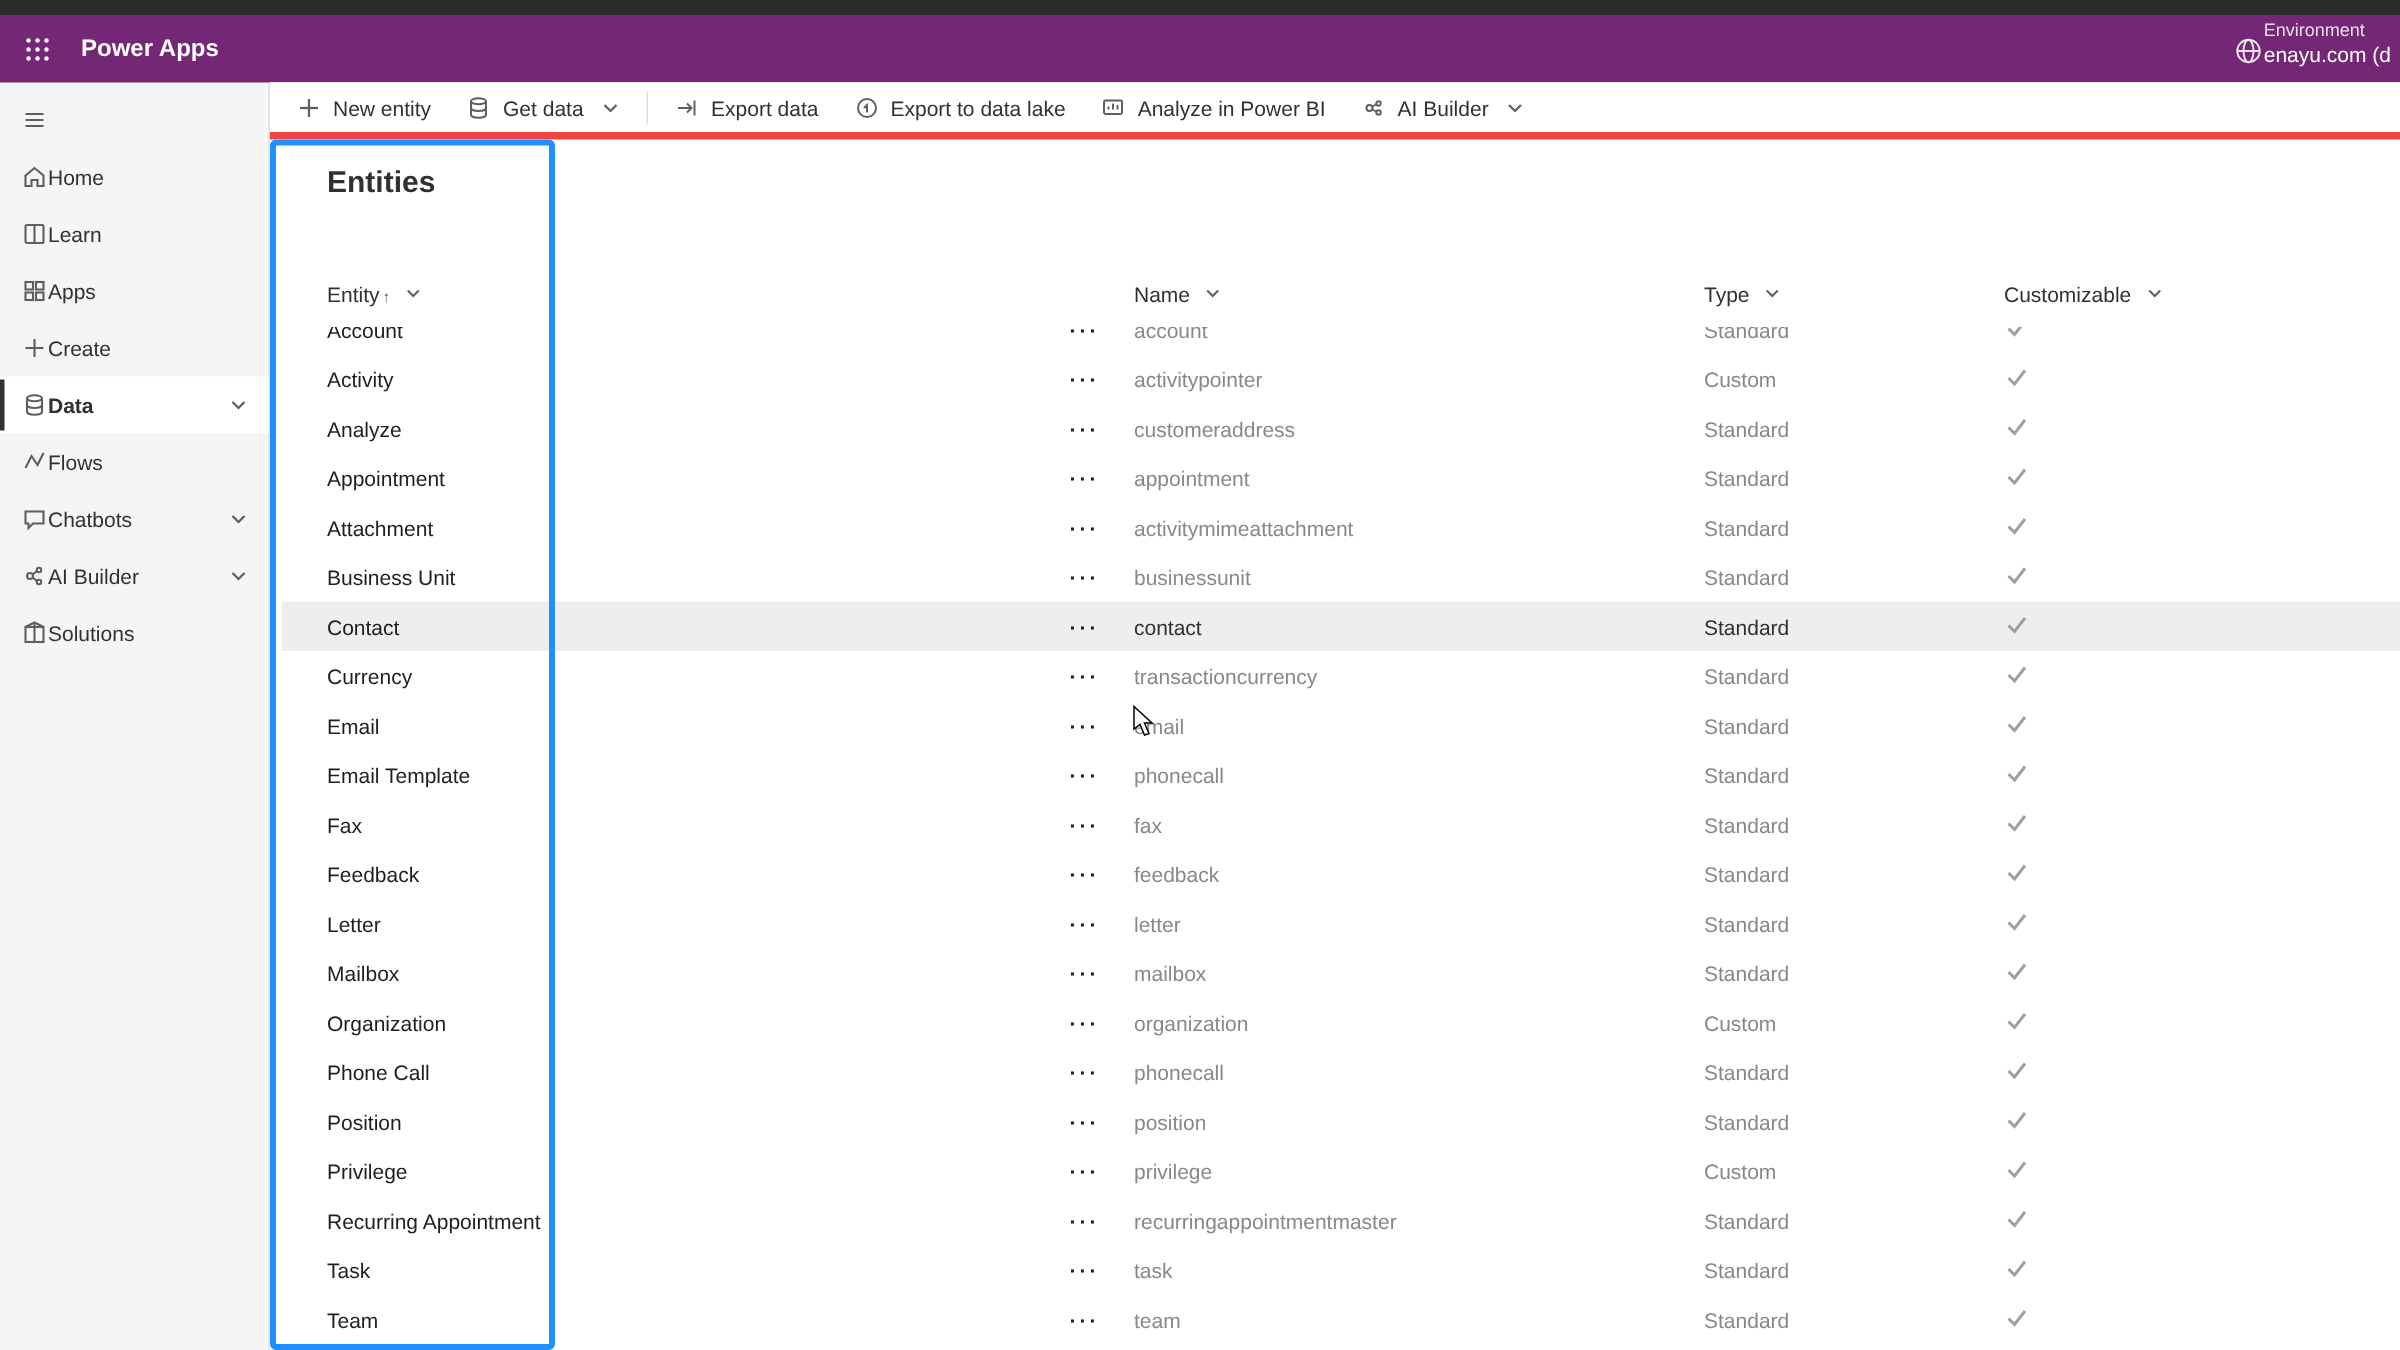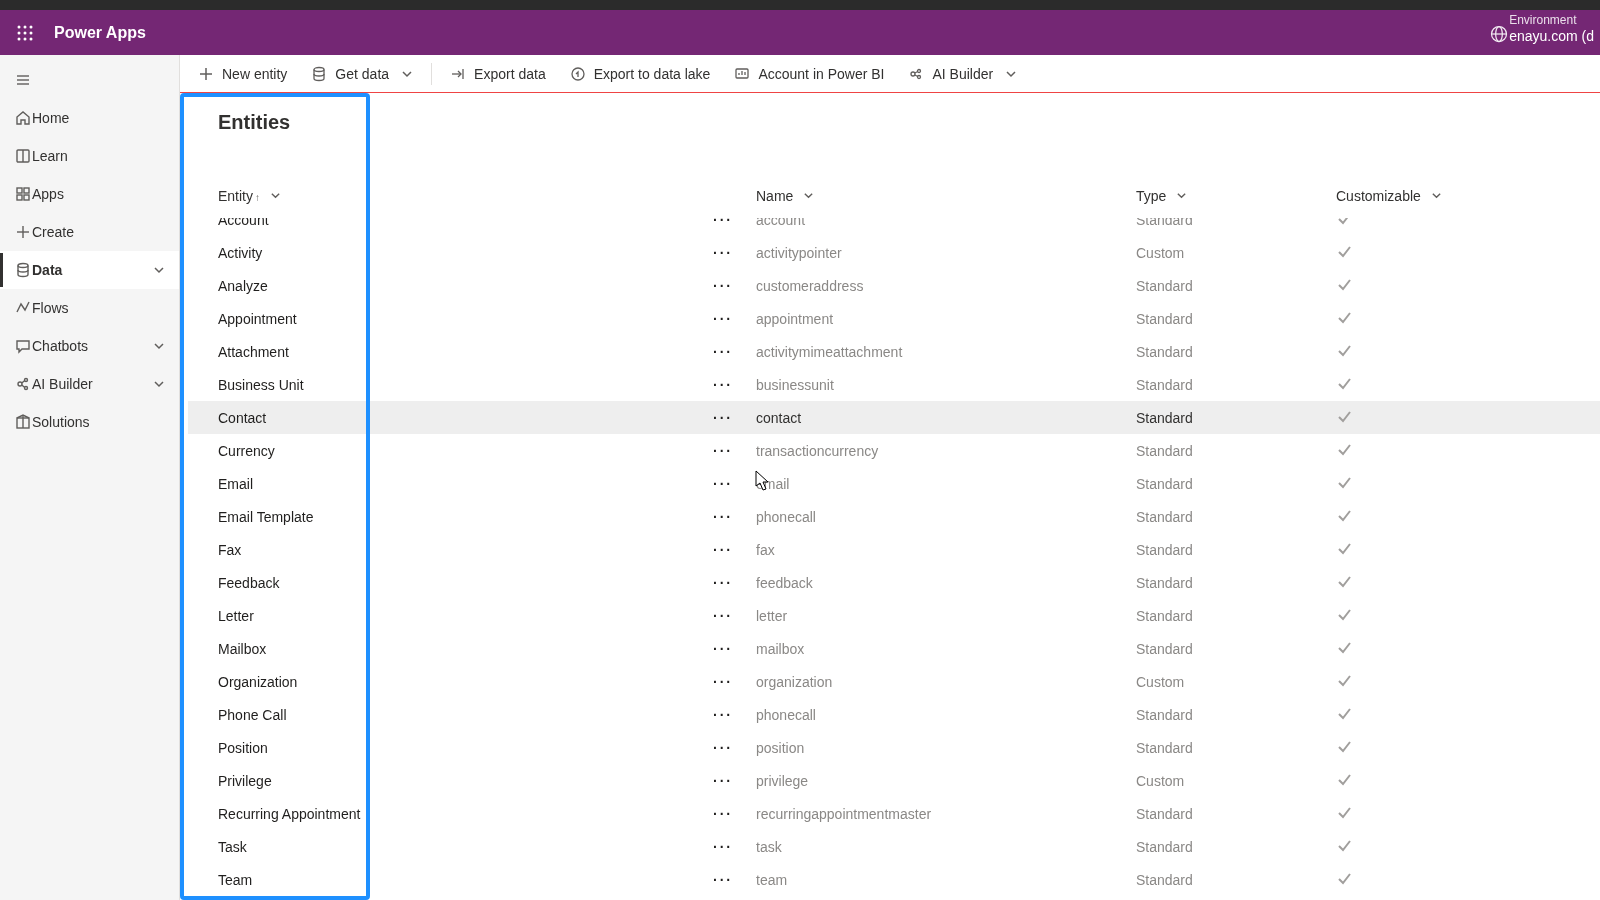--- a/index.html
+++ b/index.html
@@ -27,21 +27,21 @@
   .nav-row.selected::before{content:"";position:absolute;left:0;top:2px;bottom:2px;width:3px;background:#323130;}
   .nav-ico{width:18px;height:18px;flex-shrink:0;color:#605e5c;}
   .nav-row.selected .nav-text{font-weight:700;}
   .nav-chev{margin-left:auto;width:12px;height:12px;color:#605e5c;}
   .nav-text{font-size:14px;}
   
   
   .main { flex:1; background:#fff; display:flex; flex-direction:column; position:relative;}
   
   
-  .toolbar{height:38px;border-bottom:1px solid #ef4444;display:flex;align-items:center;padding:0 8px;gap:4px;background:#fff;}
+  .toolbar{height:38px;border-bottom:5px solid #ef4444;display:flex;align-items:center;padding:0 8px;gap:4px;background:#fff;}
   .tbtn{display:flex;align-items:center;gap:8px;padding:0 10px;height:34px;cursor:pointer;color:#323130;font-size:14px;}
   .tico{width:16px;height:16px;color:#605e5c;}
   .tchev{width:12px;height:12px;color:#605e5c;margin-left:4px;}
   .divider{width:1px;height:22px;background:#e1dfdd;margin:0 4px;}
   
   
   .content{flex:1;position:relative;overflow:hidden;}
   .entities-box{position:absolute;left:0;top:0;width:190px;bottom:0;border:4px solid #1e90ff;border-radius:4px;pointer-events:none;z-index:5;}
   .page-title{font-size:20px;font-weight:600;padding:18px 0 12px 38px;}
   
@@ -218,21 +218,21 @@
           </svg>
         <span>Export to data lake</span>
       </div>
       <div class="tbtn">
         <svg class="tico" viewBox="0 0 16 16" fill="none" stroke="currentColor" stroke-width="1.3">
             <rect x="2" y="3" width="12" height="9" rx="1"></rect>
             <line x1="5" y1="9" x2="5" y2="7"></line>
             <line x1="8" y1="9" x2="8" y2="5"></line>
             <line x1="11" y1="9" x2="11" y2="6"></line>
           </svg>
-        <span>Account in Power BI</span>
+        <span>Analyze in Power BI</span>
       </div>
       <div class="tbtn">
         <svg class="tico" viewBox="0 0 16 16" fill="none" stroke="currentColor" stroke-width="1.3">
             <circle cx="5" cy="8" r="2"></circle>
             <circle cx="11" cy="5" r="1.5"></circle>
             <circle cx="11" cy="11" r="1.5"></circle>
             <line x1="6.8" y1="7" x2="9.8" y2="5.5"></line>
             <line x1="6.8" y1="9" x2="9.8" y2="10.5"></line>
           </svg>
         <span>AI Builder</span>

